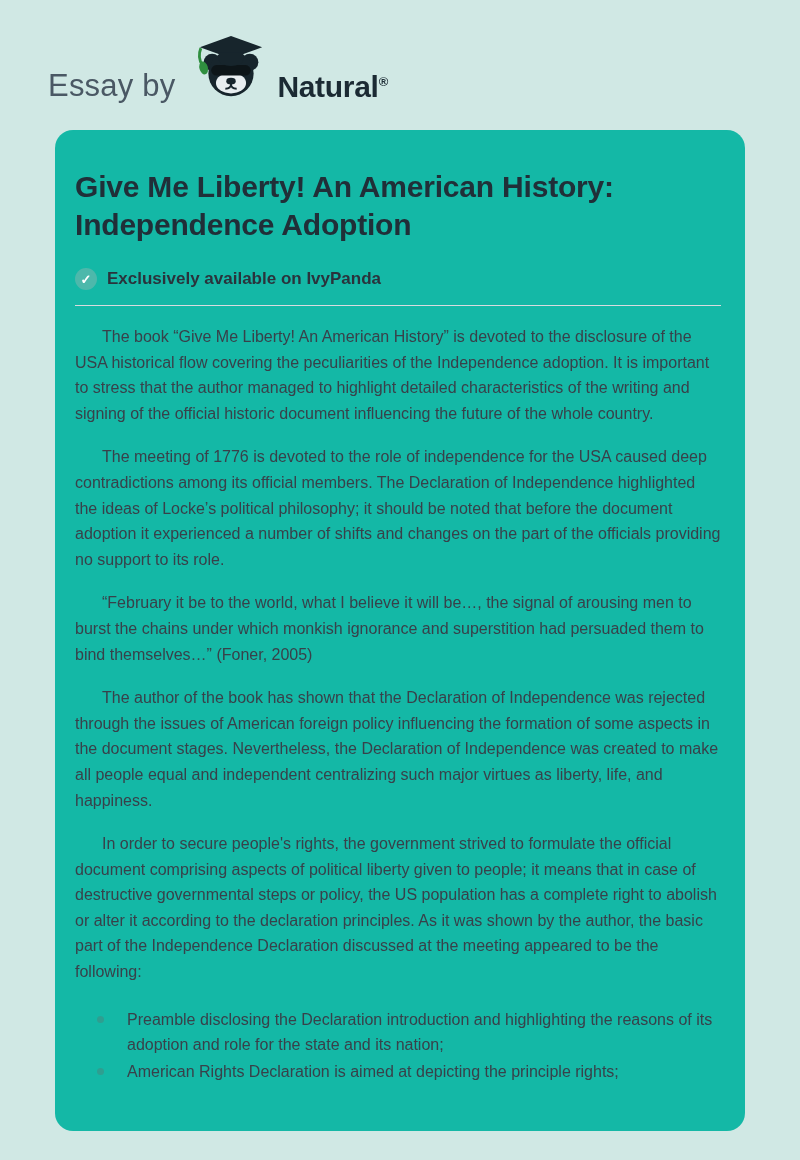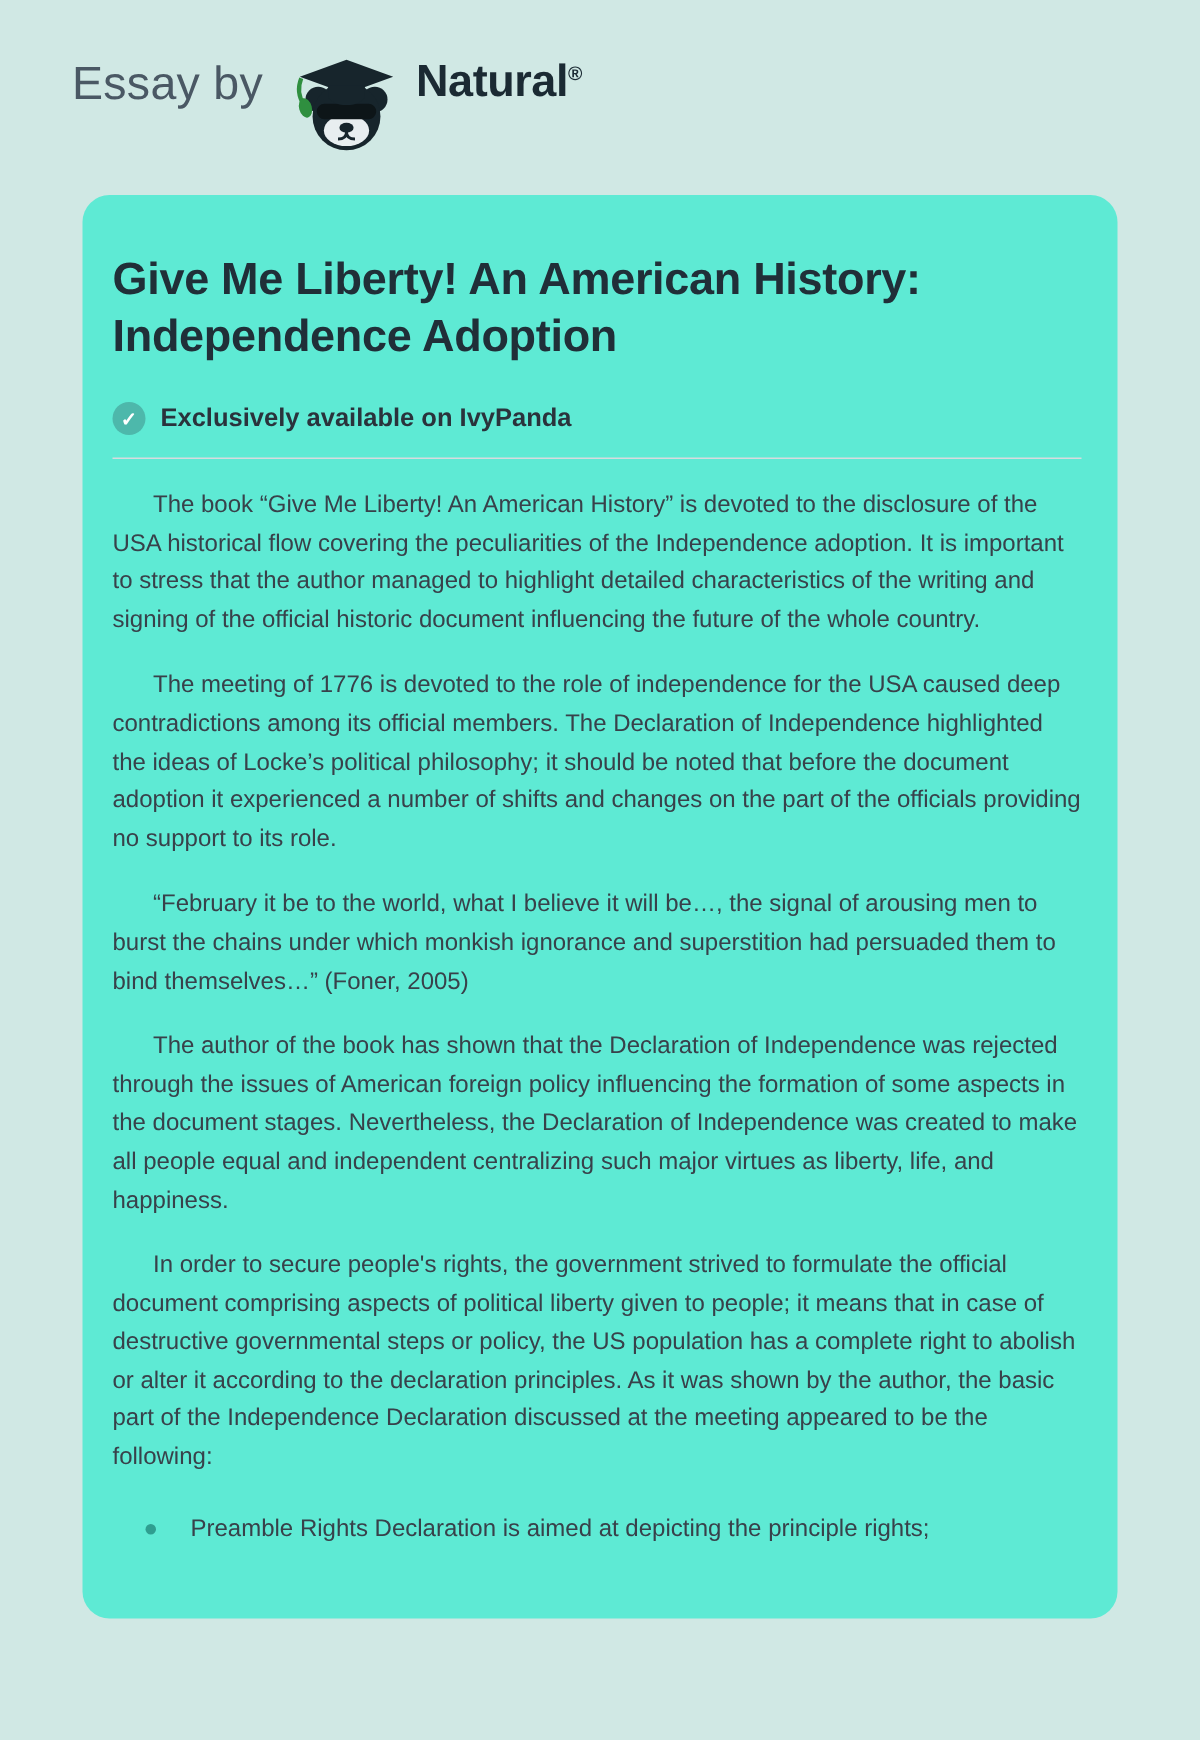--- a/index.html
+++ b/index.html
@@ -8,21 +8,21 @@
     width: 800px;
     min-height: 1160px;
     background: #d0e8e4;
     font-family: "Liberation Sans", sans-serif;
     -webkit-font-smoothing: antialiased;
   }
 
   
   .page-header {
     display: flex;
-    align-items: flex-start;
+    align-items: flex-end;
     padding: 38px 0 0 48px;
     height: 104px;
   }
   .essay-by {
     font-size: 31px;
     color: #4a5864;
     font-weight: 400;
     letter-spacing: 0.2px;
   }
   .logo-wrap {
@@ -37,21 +37,21 @@
     letter-spacing: -0.3px;
   }
   .brand sup {
     font-size: 13px;
     font-weight: 700;
     vertical-align: super;
   }
 
   
   .card {
-    background: #5eead4;
+    background: #14b8a6;
     border-radius: 18px;
     margin: 26px 55px 40px 55px;
     padding: 38px 24px 46px 20px;
   }
   .title {
     margin: 0 0 24px 0;
     font-size: 30px;
     line-height: 38px;
     font-weight: 700;
     color: #202f38;
@@ -162,16 +162,17 @@
   <hr class="divider">
 
   <div class="body-copy">
     <p>The book “Give Me Liberty! An American History” is devoted to the disclosure of the USA historical flow covering the peculiarities of the Independence adoption. It is important to stress that the author managed to highlight detailed characteristics of the writing and signing of the official historic document influencing the future of the whole country.</p>
     <p>The meeting of 1776 is devoted to the role of independence for the USA caused deep contradictions among its official members. The Declaration of Independence highlighted the ideas of Locke’s political philosophy; it should be noted that before the document adoption it experienced a number of shifts and changes on the part of the officials providing no support to its role.</p>
     <p>“February it be to the world, what I believe it will be…, the signal of arousing men to burst the chains under which monkish ignorance and superstition had persuaded them to bind themselves…” (Foner, 2005)</p>
     <p>The author of the book has shown that the Declaration of Independence was rejected through the issues of American foreign policy influencing the formation of some aspects in the document stages. Nevertheless, the Declaration of Independence was created to make all people equal and independent centralizing such major virtues as liberty, life, and happiness.</p>
     <p>In order to secure people's rights, the government strived to formulate the official document comprising aspects of political liberty given to people; it means that in case of destructive governmental steps or policy, the US population has a complete right to abolish or alter it according to the declaration principles. As it was shown by the author, the basic part of the Independence Declaration discussed at the meeting appeared to be the following:</p>
 
     <ul class="points">
-      <li>Preamble Rights Declaration is aimed at depicting the principle rights;</li>
+      <li>Preamble disclosing the Declaration introduction and highlighting the reasons of its adoption and role for the state and its nation;</li>
+      <li>American Rights Declaration is aimed at depicting the principle rights;</li>
     </ul>
   </div>
 </main>
 
 </body></html>

